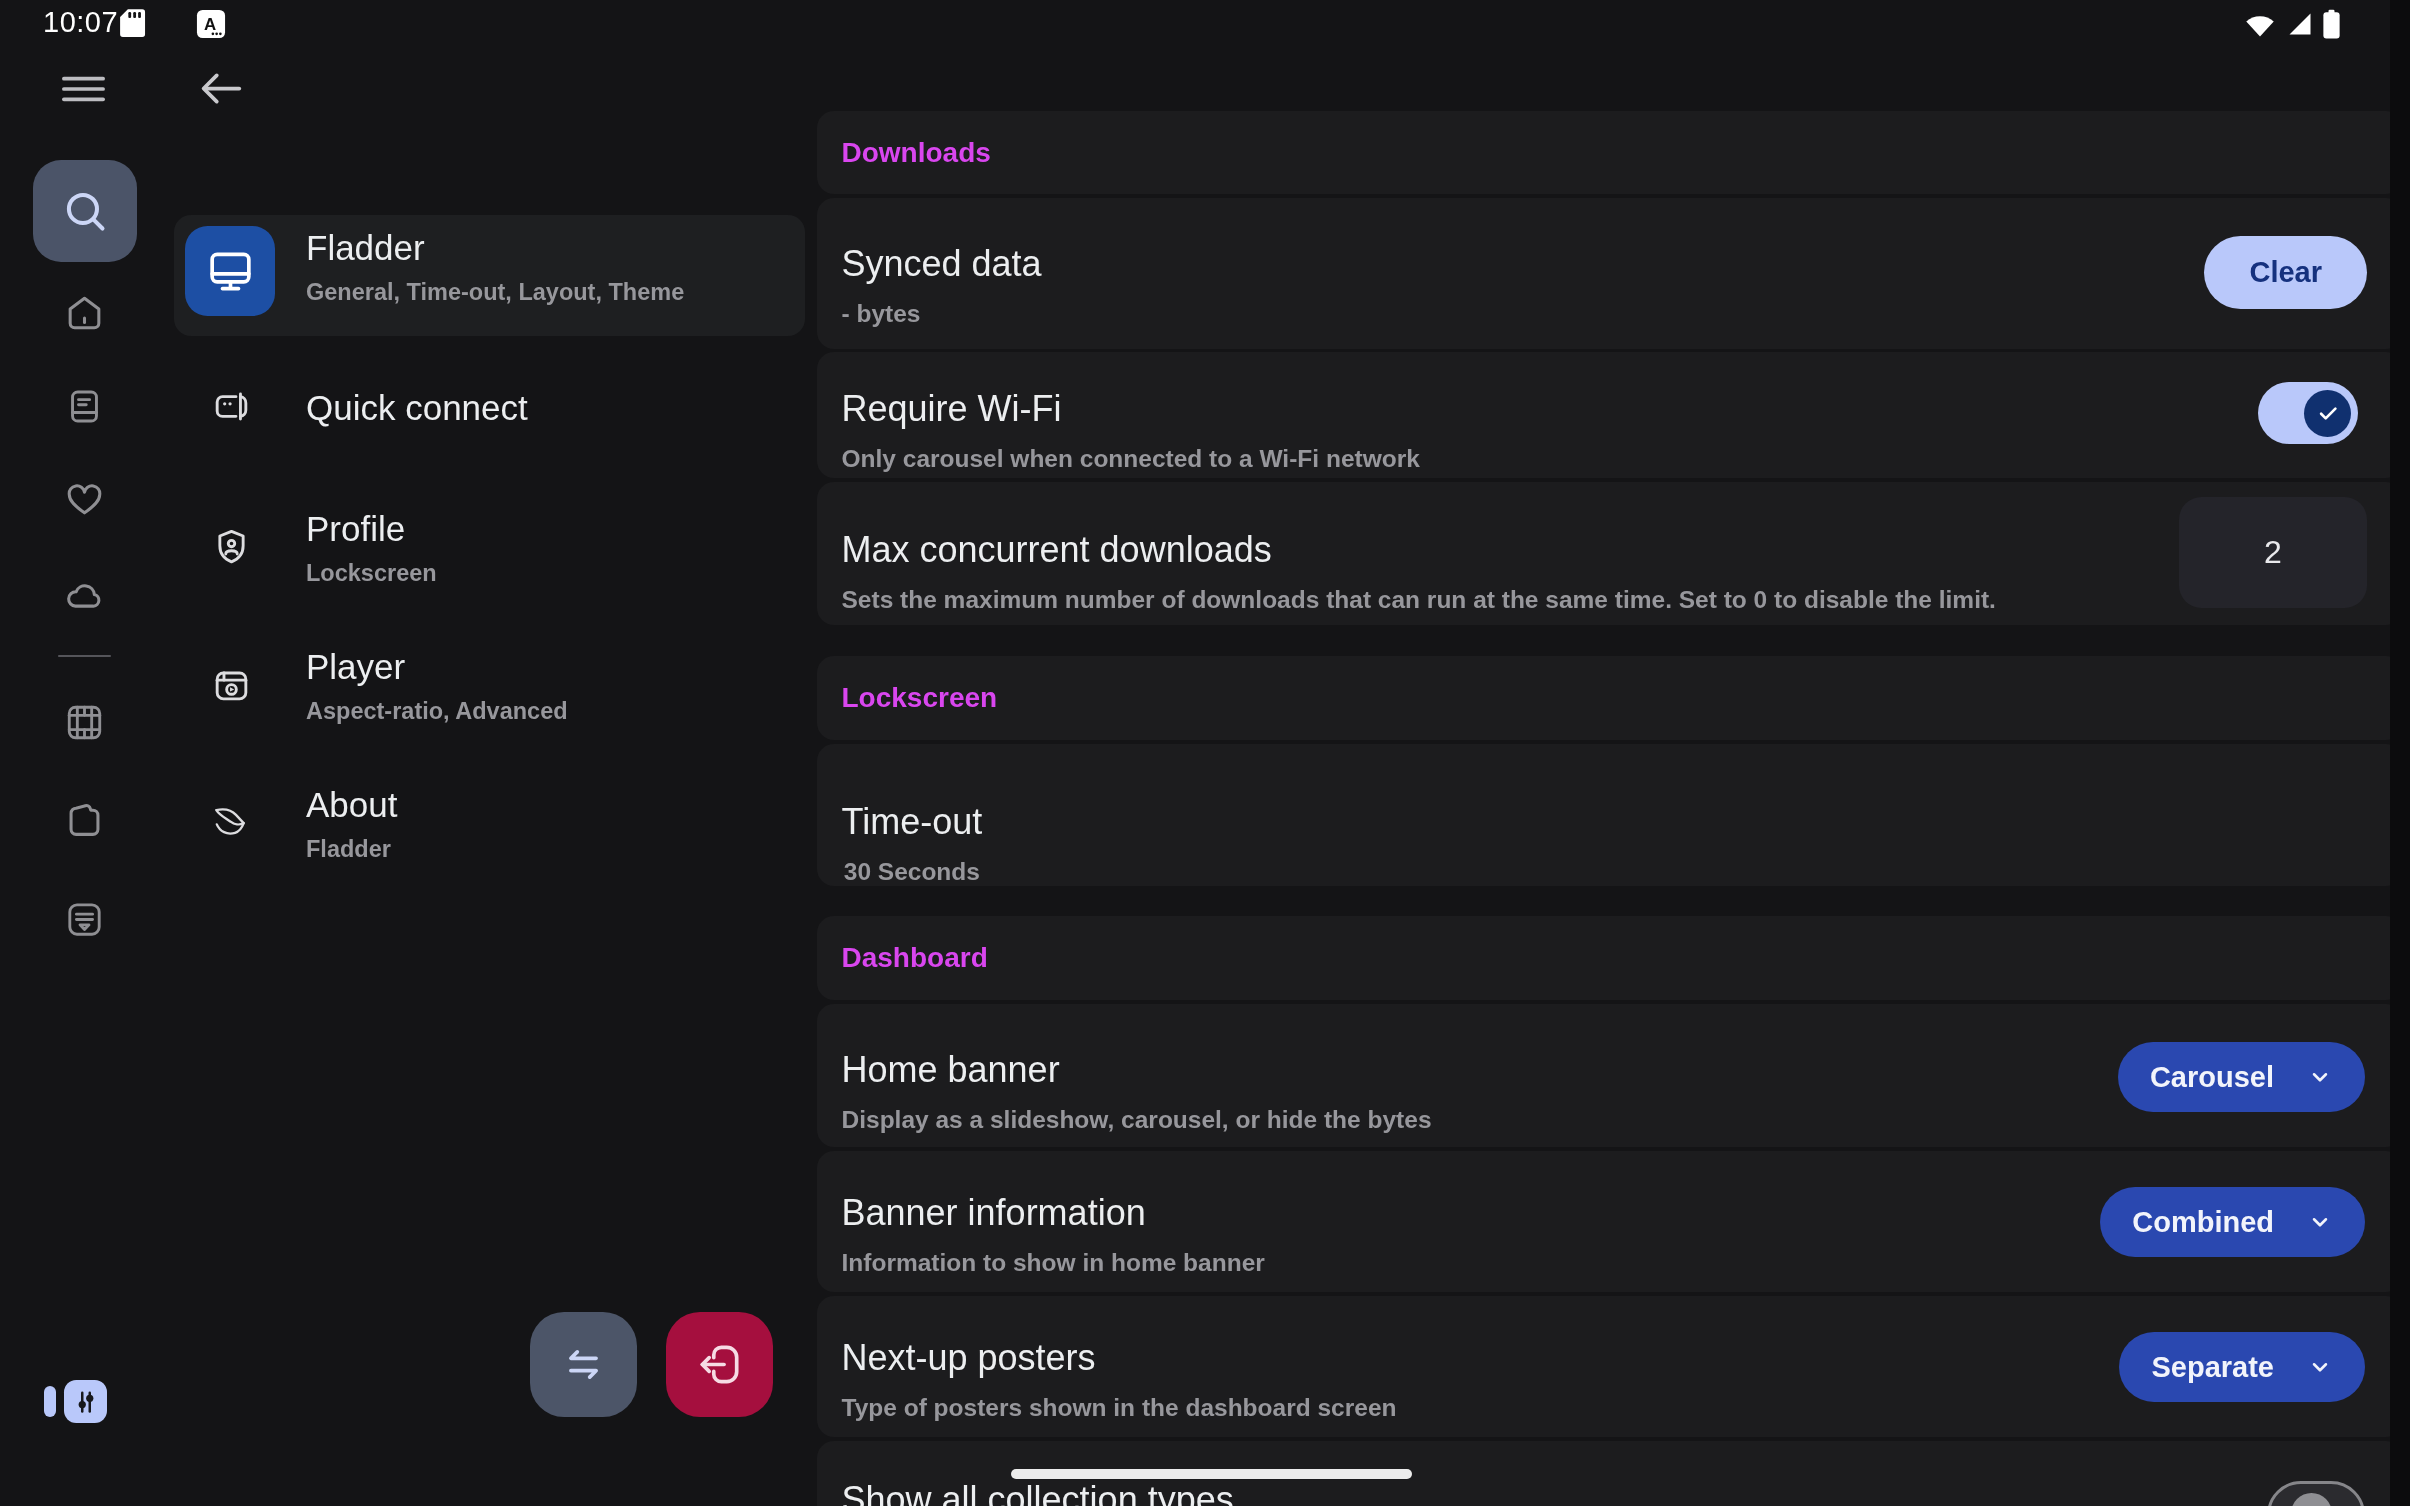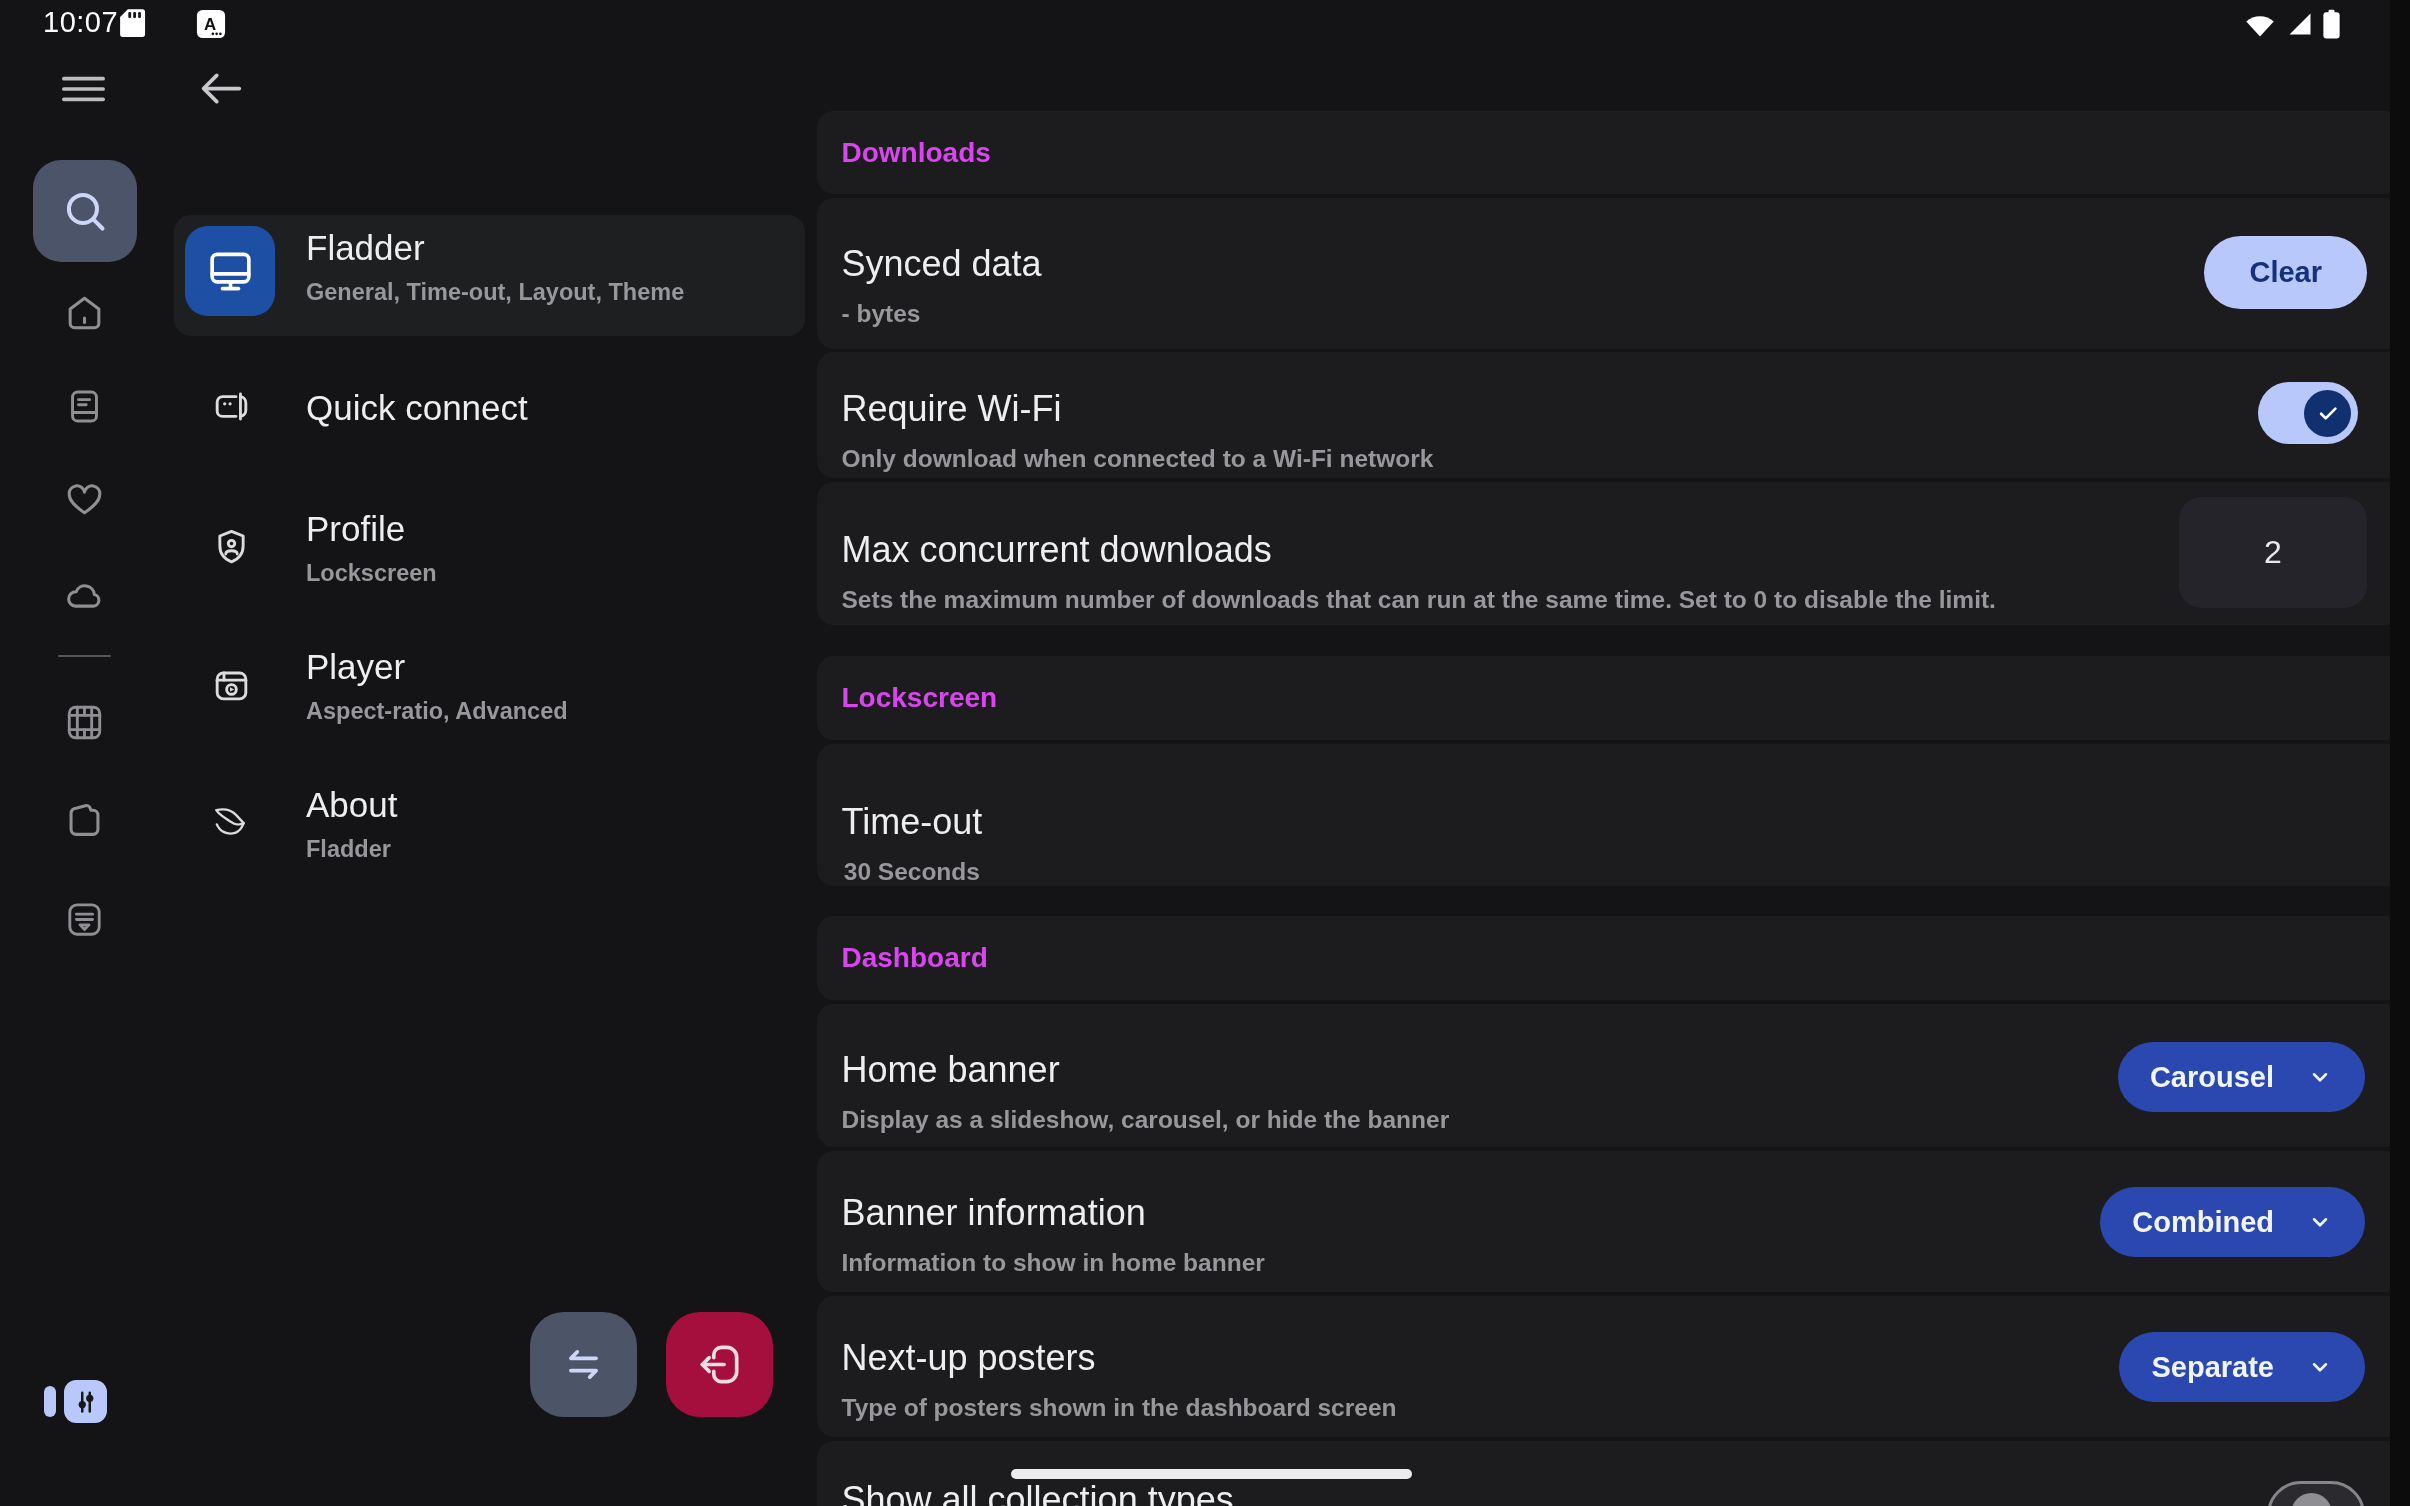--- a/index.html
+++ b/index.html
@@ -264,21 +264,21 @@
       <div class="row-text" style="top:32px;">
         <div class="row-title">Synced data</div>
         <div class="row-sub">- bytes</div>
       </div>
       <div class="pill-btn" style="top:38px;">Clear</div>
     </div>
 
     <div class="card" style="top:352px;height:126px;">
       <div class="row-text" style="top:22.6px;">
         <div class="row-title">Require Wi-Fi</div>
-        <div class="row-sub">Only download when connected to a Wi-Fi network</div>
+        <div class="row-sub">Only carousel when connected to a Wi-Fi network</div>
       </div>
       <div class="toggle-on" style="top:30px;">
         <div class="thumb">
           <svg width="24.5" height="24.5" viewBox="0 0 24 24" fill="none" stroke="#fff" stroke-width="2.6" stroke-linecap="round" stroke-linejoin="round">
               <path d="M5 12.5 L9.5 17 L19 7.5"></path>
             </svg>
         </div>
       </div>
     </div>
 
@@ -301,21 +301,21 @@
       </div>
     </div>
 
     <div class="card" style="top:916px;height:84px;">
       <div class="hdr" style="top:26px;">Dashboard</div>
     </div>
 
     <div class="card" style="top:1004px;height:143px;">
       <div class="row-text" style="top:32px;">
         <div class="row-title">Home banner</div>
-        <div class="row-sub">Display as a slideshow, carousel, or hide the banner</div>
+        <div class="row-sub">Display as a slideshow, carousel, or hide the bytes</div>
       </div>
       <div class="drop-btn" style="top:38px;">
         <span>Carousel</span>
         <svg width="26" height="26" viewBox="0 0 24 24" fill="none" stroke="#f2f4fb" stroke-width="2.4" stroke-linecap="round" stroke-linejoin="round">
             <path d="M6.5 9.5 L12 15 L17.5 9.5"></path>
           </svg>
       </div>
     </div>
 
     <div class="card" style="top:1151px;height:141px;">

